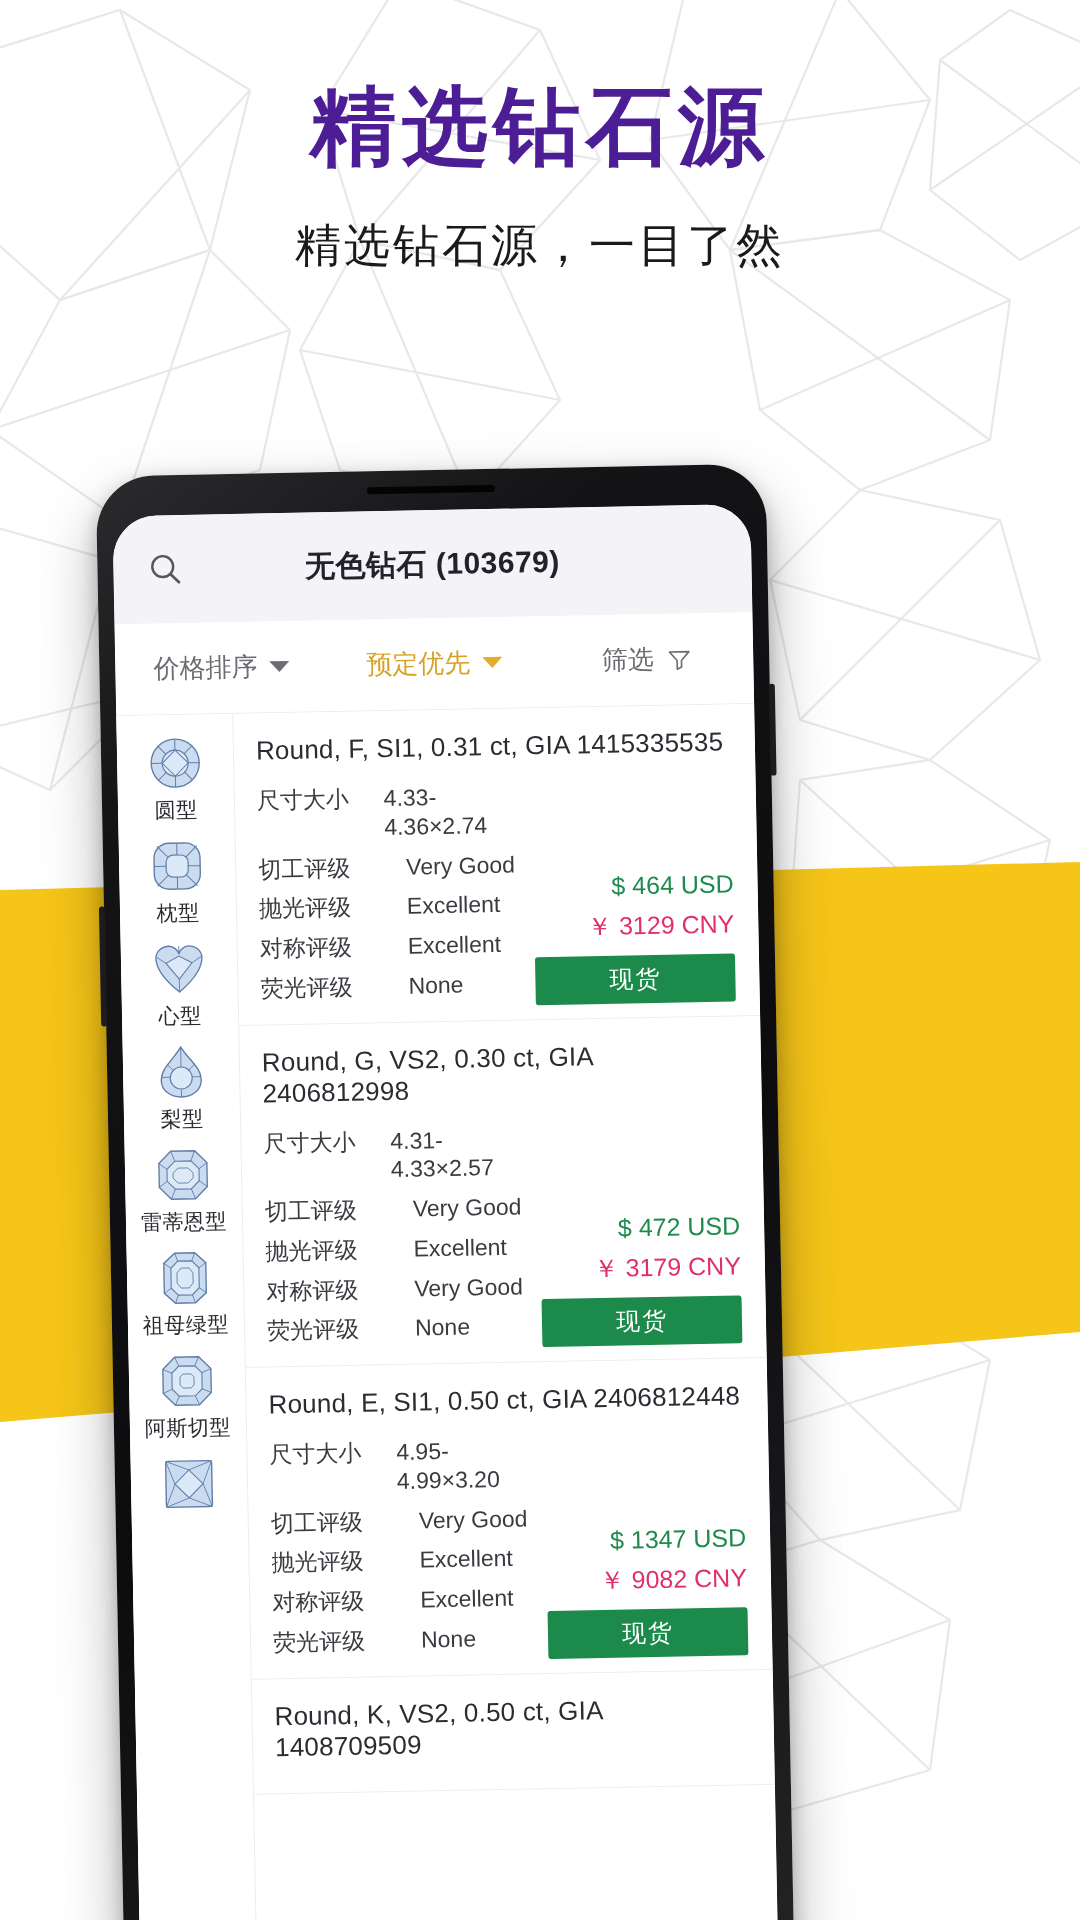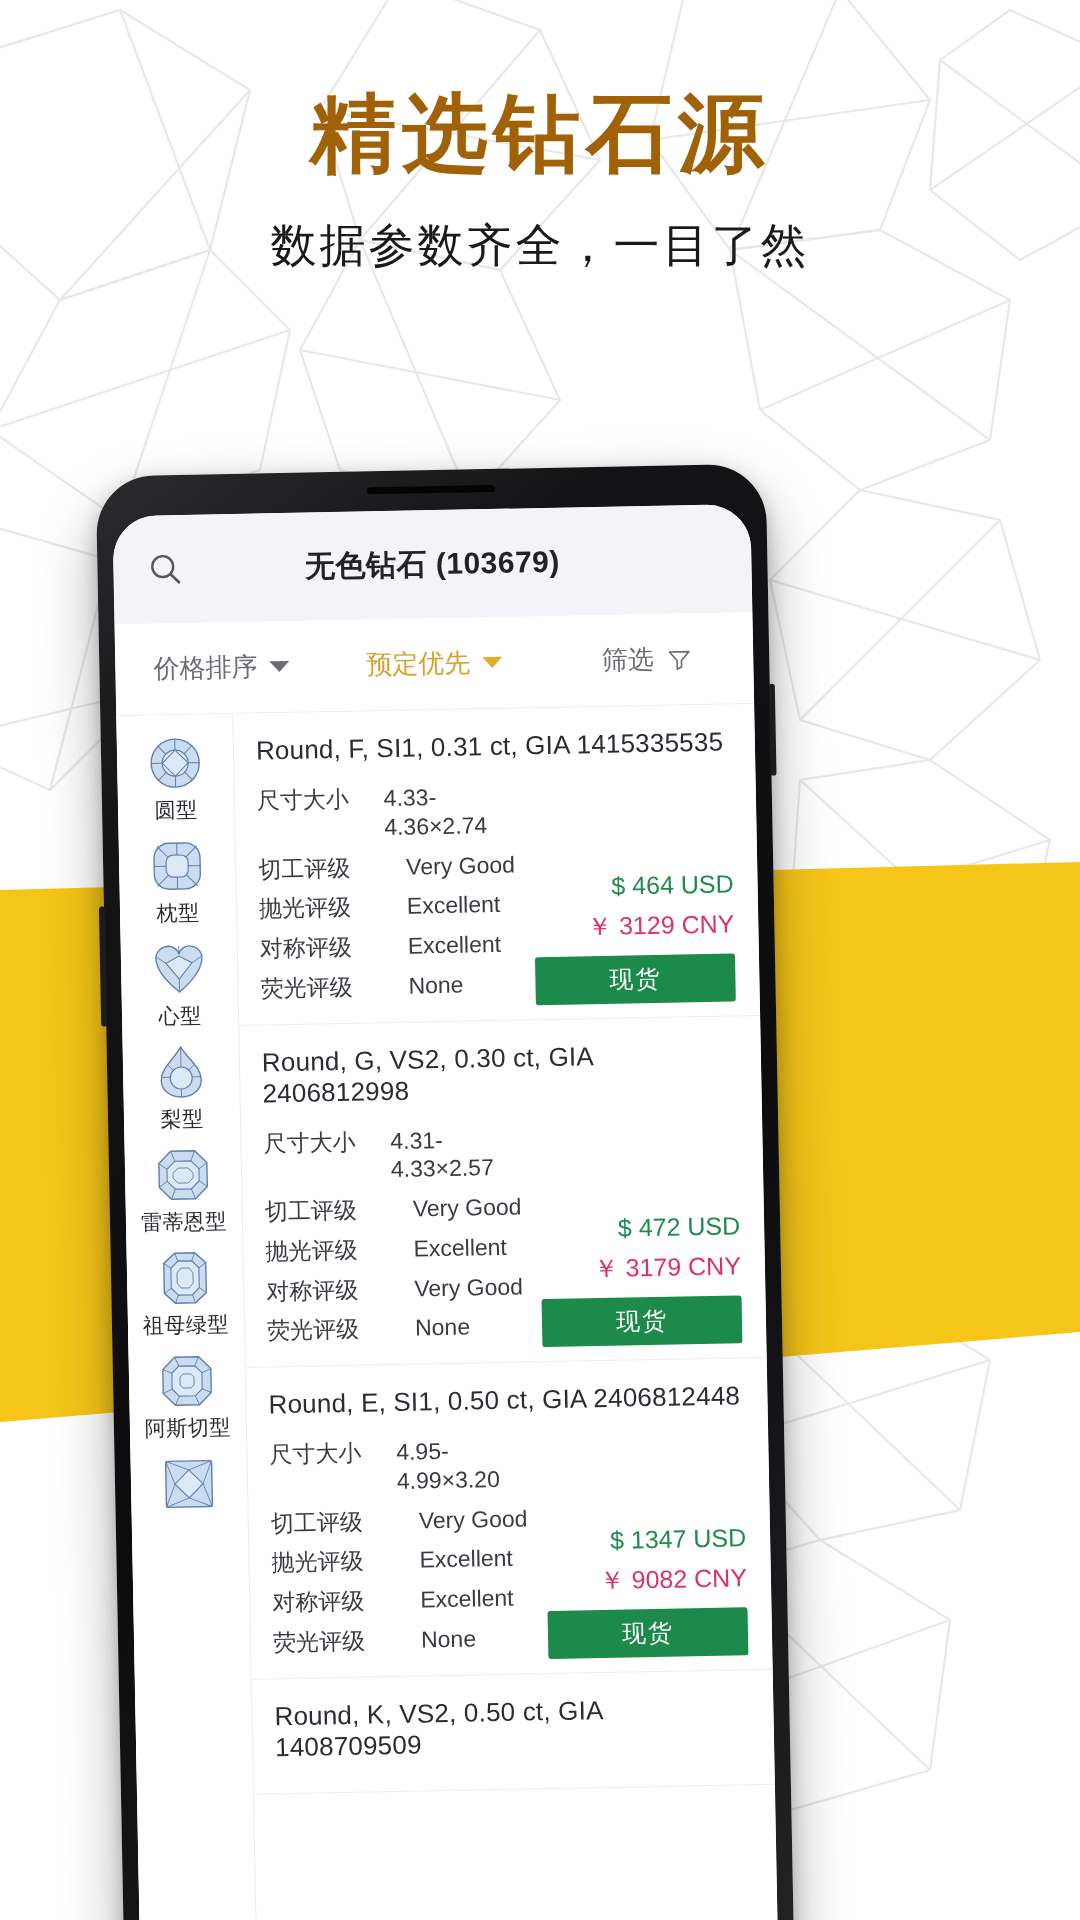--- a/index.html
+++ b/index.html
@@ -30,23 +30,23 @@
 
   
   .headline-wrap {
     position: absolute; top: 86px; left: 0; width: 1080px;
     text-align: center; z-index: 3;
   }
   .headline {
     font-size: 86px;
     font-weight: 700;
     letter-spacing: 6px;
-    color: #a16207;
+    color: #4c1d95;
     line-height: 1.1;
-    font-family: Liberation Sans, sans-serif;
+    font-family: Liberation Mono, monospace;
   }
   .subheadline {
     margin-top: 34px;
     font-size: 46px;
     font-weight: 400;
     letter-spacing: 3px;
     color: #1a1a1a;
   }
 
   
@@ -292,21 +292,21 @@
     <path d="M300 600 L440 640 L470 770 L370 860 L250 820 L220 690 Z" stroke="#EFEFEF"></path>
     <path d="M440 640 L250 820" stroke="#EFEFEF"></path>
     <path d="M470 770 L220 690" stroke="#EFEFEF"></path>
   </g>
 </svg>
 
 <div id="yellow-band"></div>
 
 <div class="headline-wrap">
   <div class="headline">精选钻石源</div>
-  <div class="subheadline">数据参数齐全，一目了然</div>
+  <div class="subheadline">精选钻石源，一目了然</div>
 </div>
 
 <div id="phone">
   <div class="phone-body"></div>
   <div class="phone-speaker"></div>
   <div class="btn-power"></div>
   <div class="btn-vol"></div>
 
   <div class="phone-screen">
 

